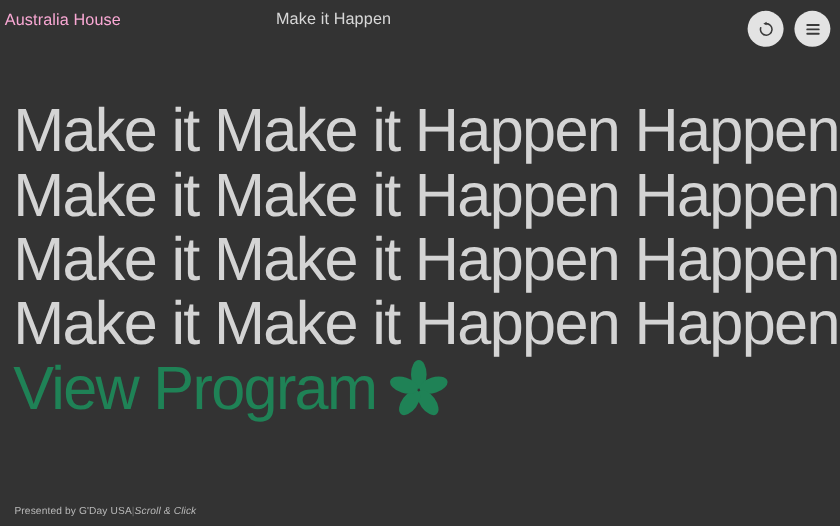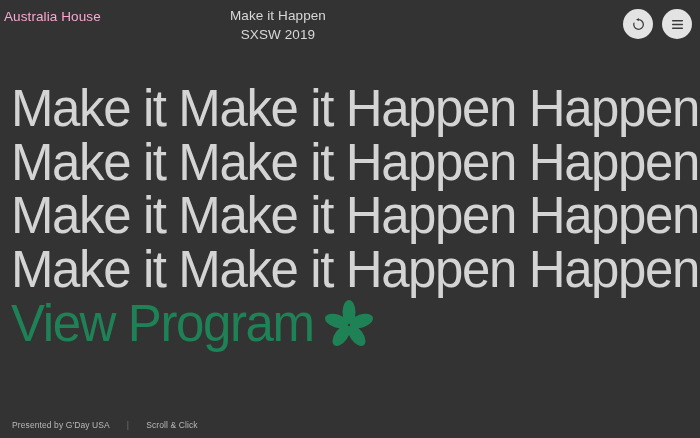--- a/index.html
+++ b/index.html
@@ -111,39 +111,38 @@
     display:block;
     margin-top:3px;
   }
 
   
   .site-footer {
     position:absolute;
     left:12px; bottom:8px;
     display:flex;
     align-items:center;
-    gap:17px;
+    gap:0;
     font-size:8.5px;
     letter-spacing:0.1px;
     color:#b9b9b9;
     white-space:nowrap;
   }
   .footer-sep { color:#6f6f6f; }
-  .footer-hint { color:#b9b9b9; }
+  .footer-hint { color:#b9b9b9;font-style:italic; }
 </style>
 </head>
 <body>
 
 <header class="site-header">
 
   <div class="brand">Australia House</div>
 
   <div class="event-block">
     <div>Make it Happen</div>
-    <div>SXSW 2019</div>
   </div>
 
   <div class="header-actions">
 
     <button class="circle-btn">
       <span>
         <svg class="ico" width="15" height="15" viewBox="0 0 20 20" aria-hidden="true">
           <path d="M10 3.6 A6.4 6.4 0 1 1 3.9 8.2" fill="none" stroke="#3a3a3a" stroke-width="1.7" stroke-linecap="round"></path>
           <path d="M10.4 1.4 L10.4 5.4 L6.8 3.6 Z" fill="#3a3a3a"></path>
         </svg>

